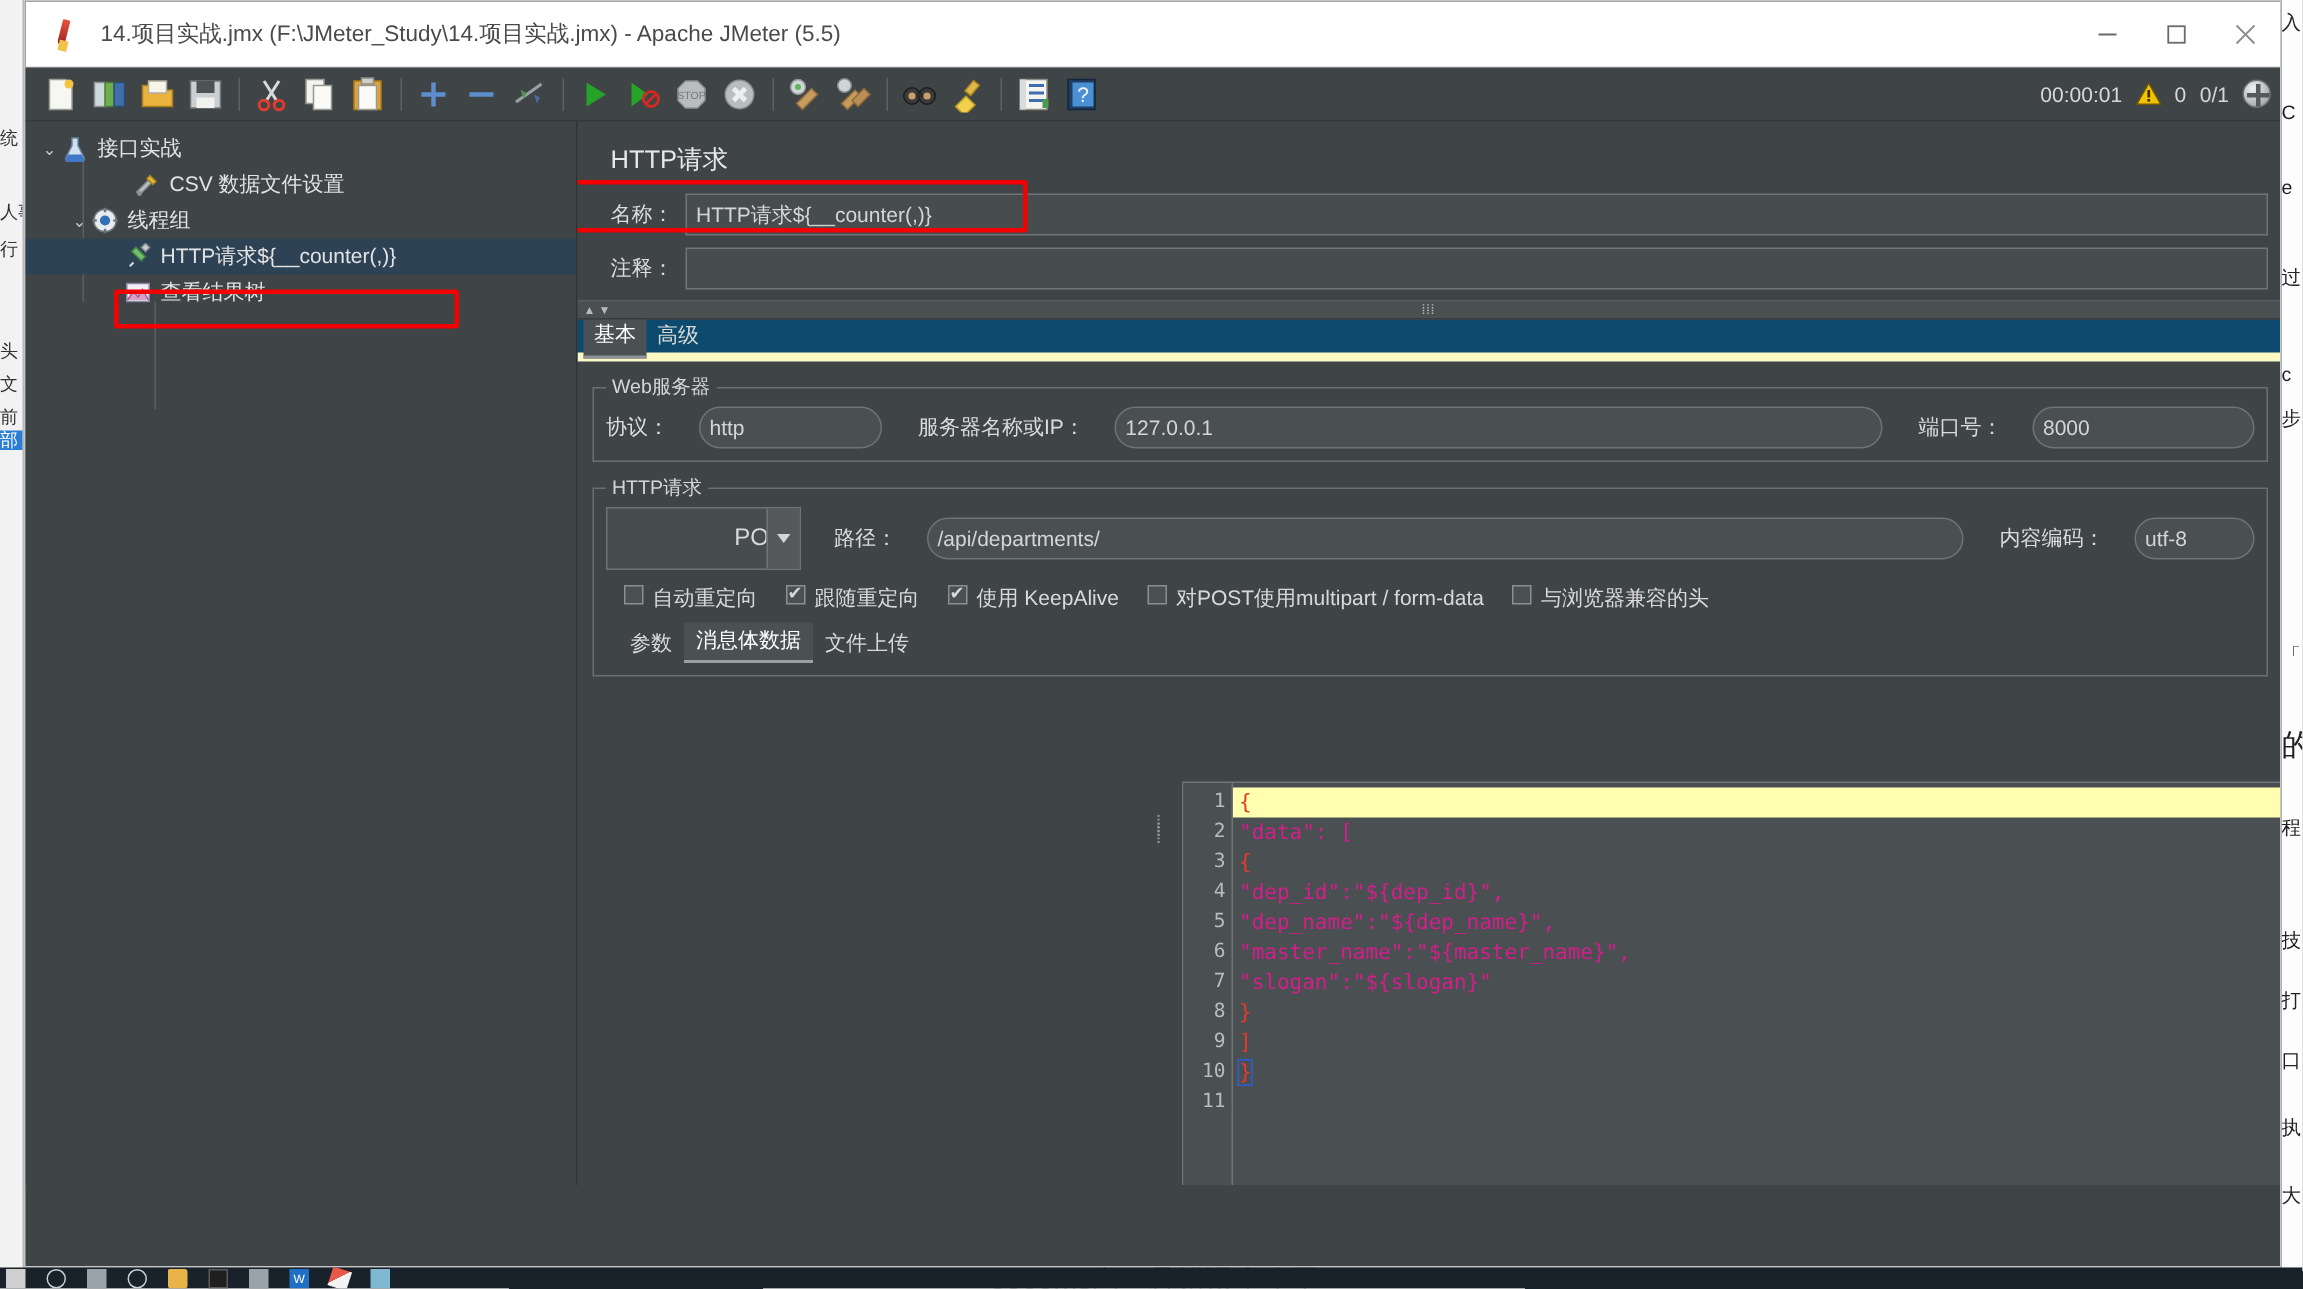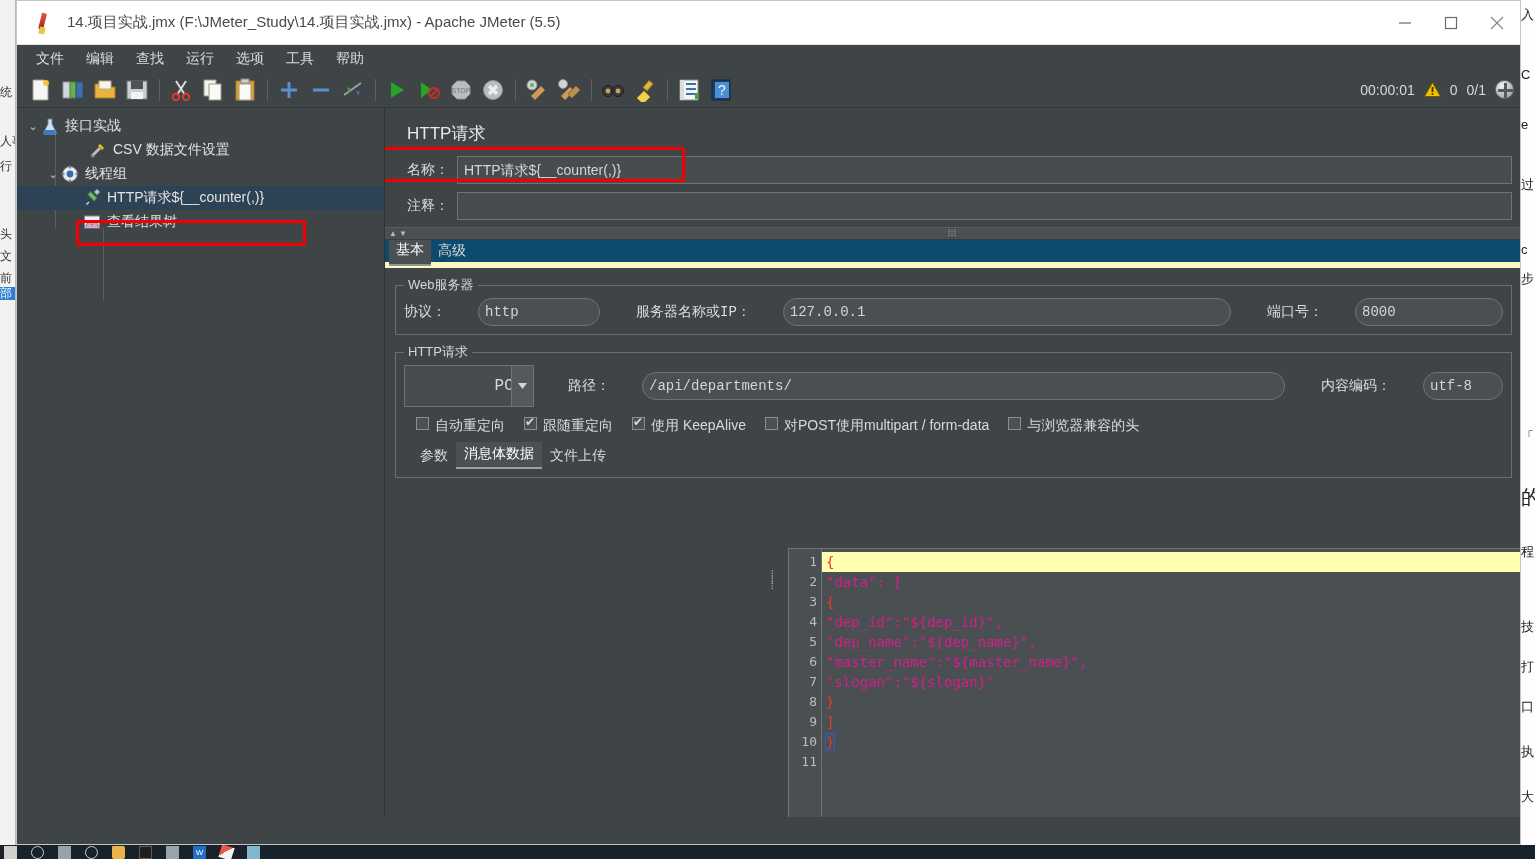--- a/index.html
+++ b/index.html
@@ -104,21 +104,21 @@
   .splitbar .grip{ position:absolute; left:50%; transform:translateX(-50%);
      font-size:9px; color:#bdbdbd; letter-spacing:1px;}
 
   .tabs{ display:flex; align-items:center; height:28px; background:#0c4a6e;
      border-bottom:6px solid #fef9c3; padding-left:4px;}
   .tab{ font-size:14px; color:#d8d8d8; padding:4px 7px 5px 7px; }
   .tab.active{ background:#4b5053; border-bottom:2px solid #8e9498; color:#ffffff;}
 
   fieldset.grp{ border:1px solid #6a6f72; margin:8px 8px 0 10px; padding:4px 8px 8px 8px;}
   fieldset.grp legend{ font-size:13px; color:#d6d6d6; padding:0 4px;}
-  .frow{ display:flex; align-items:center; gap:24px;font-family:Liberation Mono, monospace; }
+  .frow{ display:flex; align-items:center; gap:12px; }
 
   .combo{ width:130px; height:42px; background:#474c4f; border:1px solid #6e7477;
      color:#d8d8d8; font-size:16px; display:flex; align-items:center; padding-left:6px;
      position:relative;justify-content:flex-end;}
   .combo .ar{ position:absolute; right:0; top:0; bottom:0; width:22px; background:#55595c;
      border-left:1px solid #6e7477; display:flex; align-items:center; justify-content:center;}
 
   .cbrow{ display:flex; align-items:center; gap:5px; margin:10px 0 0 12px;}
   .cbitem{ display:flex; align-items:flex-start; gap:6px; margin-right:14px; font-size:14px;
      color:#d9d9d9; white-space:nowrap;}
@@ -203,29 +203,20 @@
         </div>
         <div class="wb">
           <svg width="16" height="16">
               <line x1="2" y1="2" x2="14" y2="14" stroke="#8b8b8b" stroke-width="1.2"></line>
               <line x1="14" y1="2" x2="2" y2="14" stroke="#8b8b8b" stroke-width="1.2"></line>
             </svg>
         </div>
       </div>
     </div>
 
-    <div class="menubar">
-      <div class="menu-item">文件</div>
-      <div class="menu-item">编辑</div>
-      <div class="menu-item">查找</div>
-      <div class="menu-item">运行</div>
-      <div class="menu-item">选项</div>
-      <div class="menu-item">工具</div>
-      <div class="menu-item">帮助</div>
-    </div>
 
     <div class="toolbar">
 
       <div class="tool">
         <svg width="24" height="24">
             <path d="M4 2h11l4 4v16H4z" fill="#f6f6f2" stroke="#9c9c96"></path>
             <circle cx="17" cy="5" r="3" fill="#f2c441"></circle>
           </svg>
       </div>
 

